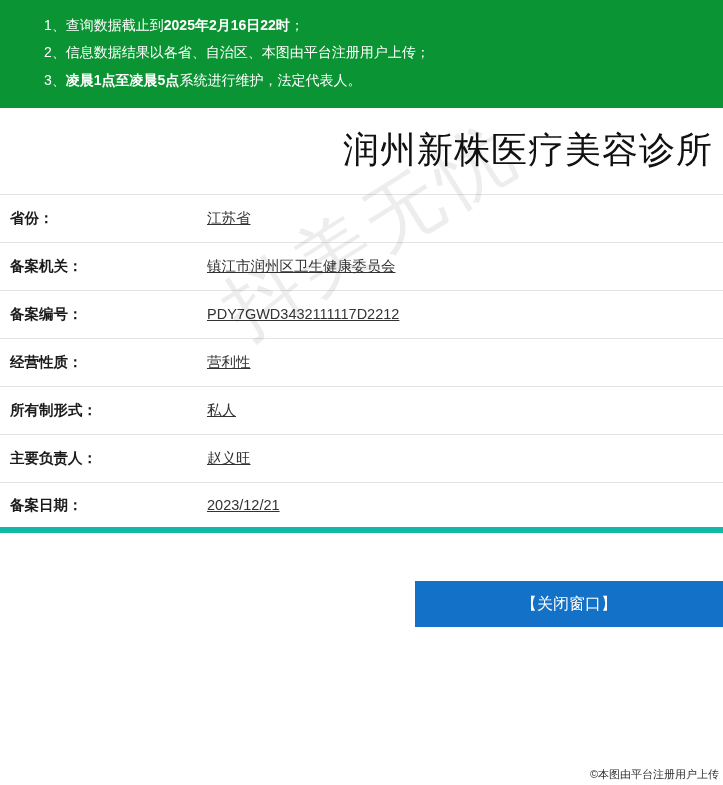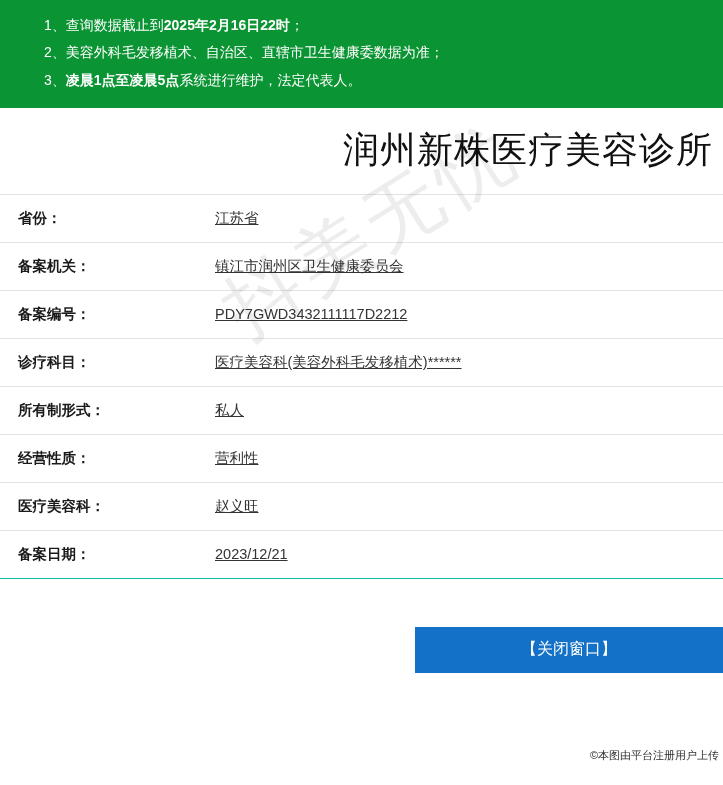--- a/index.html
+++ b/index.html
@@ -58,25 +58,25 @@
   .info-table tr {
     height: 48px;
   }
   .info-table td {
     border-top: 1px solid #e3e3e3;
     font-size: 14.5px;
     color: #2b2b2b;
     vertical-align: middle;
   }
   .info-table tr:last-child td {
-    border-bottom: 1px solid #14b8a6;
+    border-bottom: 6px solid #14b8a6;
   }
   td.label {
     width: 196px;
-    padding-left: 18px;
+    padding-left: 10px;
     font-weight: bold;
     color: #1a1a1a;
   }
   td.value {
     padding-left: 0px;
     color: #333333;
     text-decoration: underline;
   }
 
   
@@ -112,37 +112,37 @@
     display: flex;
     align-items: center;
     justify-content: center;
     cursor: pointer;
     font-family: "Liberation Sans", sans-serif;
   }
 
   .upload-note {
     position: absolute;
     right: 2px;
-    bottom: 21px;
+    bottom: 2px;
     font-size: 11px;
     color: #2f2f2f;
     background: rgba(255,255,255,0.75);
     padding: 1px 2px;
     white-space: nowrap;
   }
 </style>
 </head>
 <body>
 
 <div class="notice">
   <div class="notice-item">
     <span class="num">1、</span><span>查询数据截止到</span><b>2025年2月16日22时</b><span>；</span>
   </div>
   <div class="notice-item">
-    <span class="num">2、</span><span>美容外科毛发移植术、自治区、直辖市卫生健康委数据为准；</span><b></b><span></span>
+    <span class="num">2、</span><span>信息数据结果以各省、自治区、本图由平台注册用户上传；</span><b></b><span></span>
   </div>
   <div class="notice-item">
     <span class="num">3、</span><span></span><b>凌晨1点至凌晨5点</b><span>系统进行维护，法定代表人。</span>
   </div>
 </div>
 
 <div class="title-wrap">
   <div class="org-title">润州新株医疗美容诊所</div>
 </div>
 
@@ -156,33 +156,29 @@
     </tr>
     <tr>
       <td class="label">备案机关：</td>
       <td class="value">镇江市润州区卫生健康委员会</td>
     </tr>
     <tr>
       <td class="label">备案编号：</td>
       <td class="value">PDY7GWD3432111117D2212</td>
     </tr>
     <tr>
-      <td class="label">诊疗科目：</td>
-      <td class="value">医疗美容科(美容外科毛发移植术)******</td>
+      <td class="label">经营性质：</td>
+      <td class="value">营利性</td>
     </tr>
     <tr>
       <td class="label">所有制形式：</td>
       <td class="value">私人</td>
     </tr>
     <tr>
-      <td class="label">经营性质：</td>
-      <td class="value">营利性</td>
-    </tr>
-    <tr>
-      <td class="label">医疗美容科：</td>
+      <td class="label">主要负责人：</td>
       <td class="value">赵义旺</td>
     </tr>
     <tr>
       <td class="label">备案日期：</td>
       <td class="value">2023/12/21</td>
     </tr>
   </tbody>
 </table>
 
 <div class="footer">

